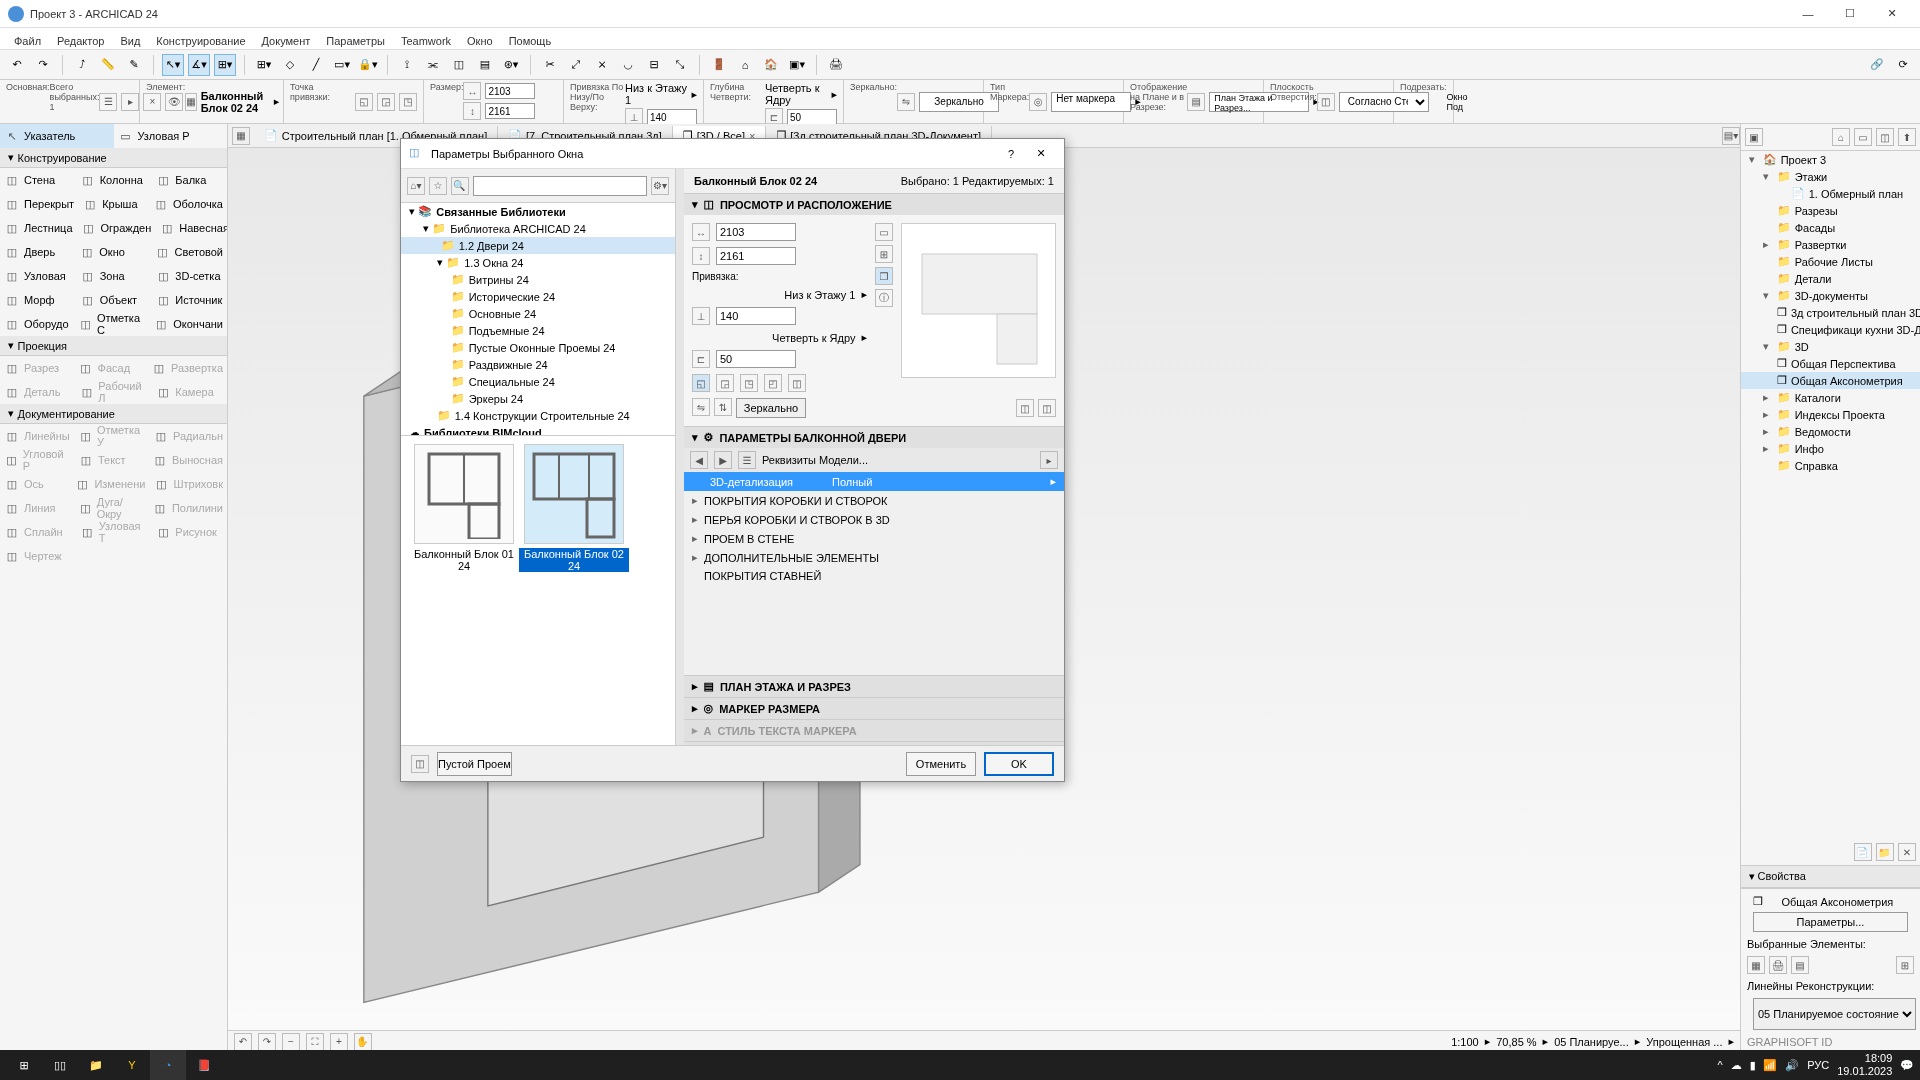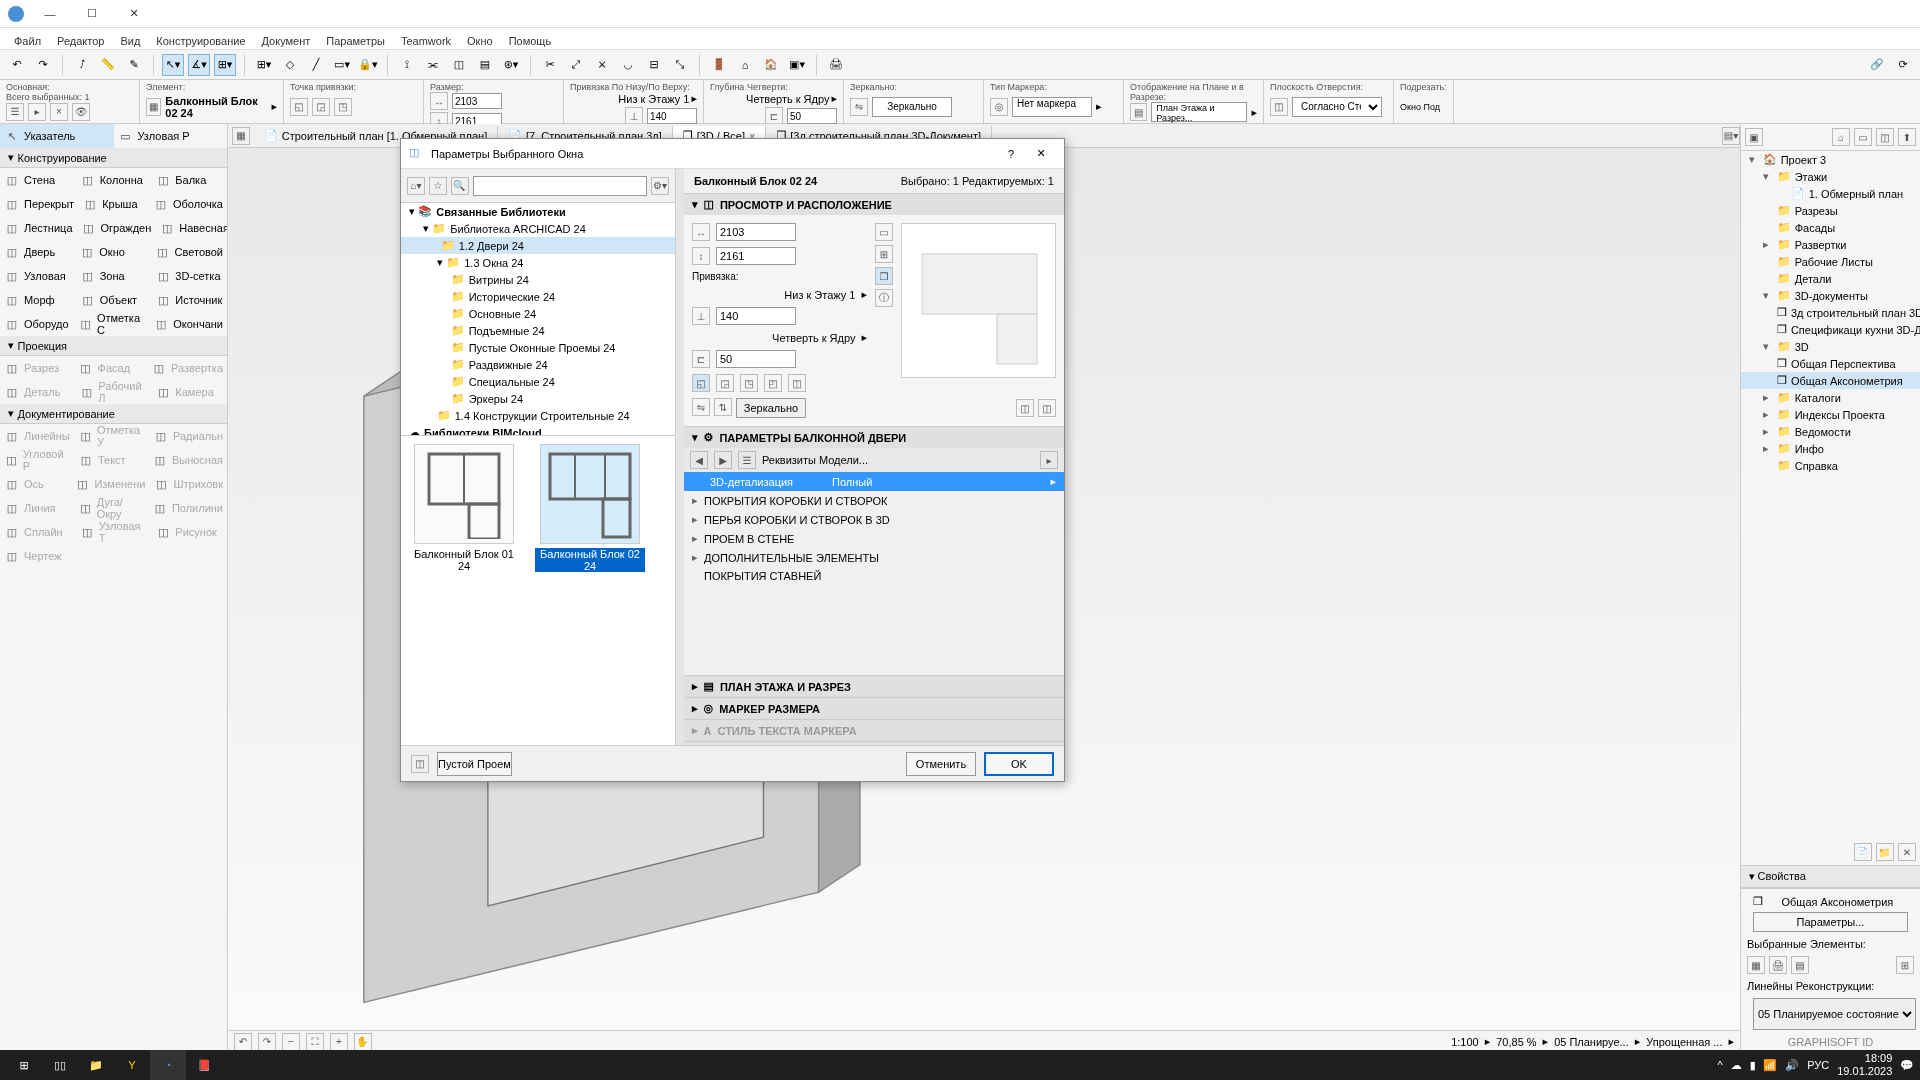--- a/index.html
+++ b/index.html
@@ -9,21 +9,21 @@
 .titlebar .title { flex: 1; color: #333; }
 .win-controls { display: flex; gap: 2px; }
 .win-btn { width: 40px; height: 24px; display: flex; align-items: center; justify-content: center; color: #333; cursor: pointer; }
 .menubar { height: 22px; background: #fff; display: flex; align-items: flex-end; padding: 0 6px; border-bottom: 1px solid #ddd; }
 .menubar span { padding: 2px 8px; cursor: pointer; color: #333; }
 .toolbar1 { height: 30px; background: #f5f5f5; border-bottom: 1px solid #ccc; display: flex; align-items: center; padding: 0 6px; gap: 4px; }
 .tb-btn { width: 22px; height: 22px; display: flex; align-items: center; justify-content: center; border: 1px solid transparent; cursor: pointer; position: relative; }
 .tb-btn.active { background: #d0e5f5; border-color: #7ab8e0; }
 .sep { width: 1px; height: 20px; background: #ccc; margin: 0 4px; }
 .infobar { height: 44px; background: #f5f5f5; border-bottom: 1px solid #ccc; display: flex; align-items: stretch; }
-.infobar .section { border-right: 1px solid #ccc; padding: 2px 6px; display: flex; flex-direction: column; }
+.infobar .section { border-right: 1px solid #ccc; padding: 2px 6px; display: flex; flex-direction: row; }
 .infobar .lbl { font-size: 9px; color: #555; }
 .infobar .ctrl { display: flex; align-items: center; gap: 4px; flex: 1; }
 .infobar input { width: 50px; height: 16px; border: 1px solid #999; padding: 0 2px; font-size: 10px; }
 .infobar select, .infobar .sel { height: 20px; border: 1px solid #999; background: #fff; padding: 0 4px; font-size: 10px; }
 .main-area { display: flex; height: calc(100% - 152px); }
 .left-panel { width: 228px; background: #f5f5f5; border-right: 1px solid #ccc; display: flex; flex-direction: column; overflow: hidden; }
 .tool-row { display: flex; height: 24px; }
 .tool-cell { flex: 1; display: flex; align-items: center; gap: 4px; padding: 0 4px; cursor: pointer; }
 .tool-cell.sel { background: #d0e5f5; }
 .tool-icon { width: 16px; height: 16px; display: flex; align-items: center; justify-content: center; color: #555; }
@@ -48,21 +48,21 @@
 .dlg-title .t { flex: 1; }
 .dlg-title .btn { width: 30px; text-align: center; cursor: pointer; }
 .dlg-body { flex: 1; display: flex; overflow: hidden; }
 .dlg-left { width: 275px; border-right: 1px solid #ccc; display: flex; flex-direction: column; }
 .dlg-search { height: 34px; display: flex; align-items: center; gap: 4px; padding: 0 6px; border-bottom: 1px solid #ccc; }
 .dlg-search input { flex: 1; height: 20px; border: 1px solid #999; }
 .dlg-tree { flex: 1; overflow: auto; background: #fff; }
 .tree-item { padding: 2px 4px; cursor: pointer; display: flex; align-items: center; gap: 4px; }
 .tree-item.sel { background: #d0e5f5; }
 .tree-item .folder-icon { color: #c9a13b; }
-.dlg-thumbs { height: 310px; border-top: 1px solid #ccc; background: #fff; padding: 8px; display: flex; gap: 16px; align-items: flex-start; overflow: auto; }
+.dlg-thumbs { height: 310px; border-top: 1px solid #ccc; background: #fff; padding: 8px; display: flex; align-items: flex-start; overflow: auto; }
 .thumb { width: 110px; text-align: center; cursor: pointer; }
 .thumb-img { width: 100px; height: 100px; border: 1px solid #ccc; background: #fafafa; margin: 0 auto 4px; display: flex; align-items: center; justify-content: center; }
 .thumb.sel .thumb-lbl { background: #0066cc; color: #fff; }
 .dlg-right { flex: 1; display: flex; flex-direction: column; overflow: auto; }
 .dlg-right-hdr { padding: 6px 10px; display: flex; border-bottom: 1px solid #ccc; }
 .dlg-right-hdr .name { font-weight: bold; }
 .dlg-right-hdr .sel-info { margin-left: auto; }
 .sect { border-bottom: 1px solid #ccc; }
 .sect-hdr { background: #e0e0e0; padding: 4px 8px; display: flex; align-items: center; gap: 6px; cursor: pointer; font-weight: bold; }
 .sect-body { padding: 8px; background: #f5f5f5; }
@@ -93,20 +93,21 @@
 .slider-h .thumb-s { position:absolute; left:0; width:40px; height:14px; background:#ccc;}
 .toolbar-right { width: 180px; background:#f5f5f5; border-left:1px solid #ccc; display:flex; flex-direction:column;}
 .icon-strip { display:flex; gap:4px; padding:4px; border-bottom:1px solid #ccc;}
 .ico { width:18px; height:18px; border:1px solid #bbb; display:flex; align-items:center; justify-content:center; cursor:pointer; font-size:10px; color:#555;}
 </style>
 </head>
 <body>
 
 <div class="titlebar">
   <div class="icon"></div>
+  <div class="title">Проект 3 - ARCHICAD 24</div>
   <div class="win-controls">
     <div class="win-btn">—</div>
     <div class="win-btn">☐</div>
     <div class="win-btn">✕</div>
   </div>
 </div>
 
 <div class="menubar">
   <span>Файл</span>
   <span>Редактор</span>
@@ -604,21 +605,21 @@
         <div class="ico">▦</div>
         <div class="ico">🖨</div>
         <div class="ico">▤</div>
         <span style="flex:1"></span>
         <div class="ico">⊞</div>
       </div>
       <div style="padding:4px 0">Линейны Реконструкции:</div>
       <div class="field-line">
           <select><option>05 Планируемое состояние</option></select>
         </div>
-      <div style="text-align:center;color:#888;padding-top:4px">GRAPHISOFT ID</div>
+      <div style="text-align:left;color:#888;padding-top:4px">GRAPHISOFT ID</div>
     </div>
   </div>
 </div>
 
 <div class="dialog">
   <div class="dlg-title">
     <span class="icon">◫</span>
     <span class="t">Параметры Выбранного Окна</span>
     <span class="btn">?</span>
     <span class="btn">✕</span>

